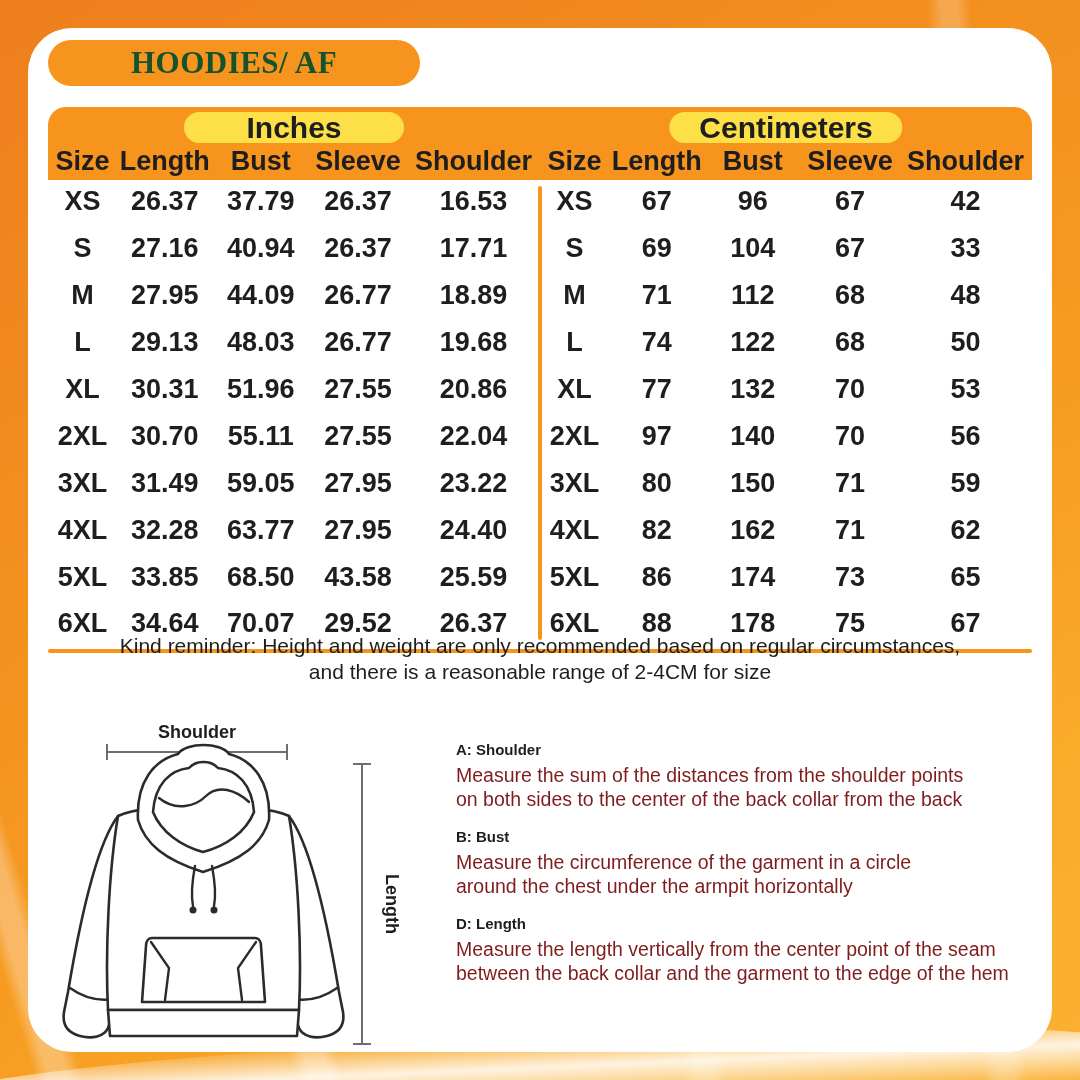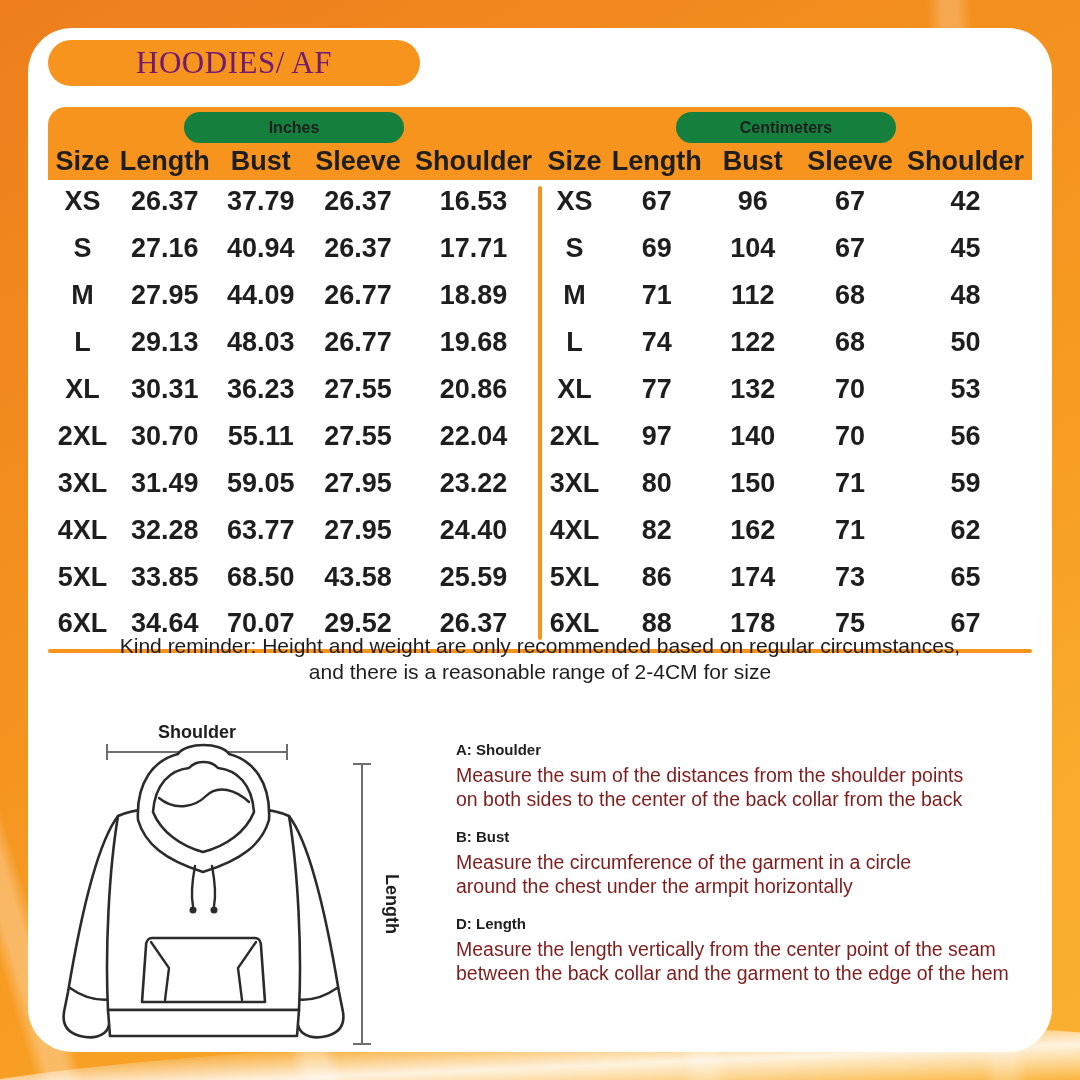--- a/index.html
+++ b/index.html
@@ -32,35 +32,35 @@
     position:absolute; inset:28px; background:#fff; border-radius:44px;
   }
 
   
   .badge {
     position:absolute; left:20px; top:12px; width:372px; height:46px;
     background:#f7941e; border-radius:23px;
     display:flex; align-items:center; justify-content:center;
   }
   .badge span {
-    font-family:"Liberation Serif", serif; font-weight:normal; font-size:31px;
-    color:#701a75; letter-spacing:.5px;text-align:center;
+    font-family:"Liberation Serif", serif; font-weight:bold; font-size:31px;
+    color:#14532d; letter-spacing:.5px;text-align:center;
   }
 
   
   .header-bar {
     position:absolute; left:20px; top:79px; width:984px; height:73px;
     background:#f7941e; border-radius:18px 18px 0 0; display:flex;
   }
   .header-half { width:50%; position:relative; }
   .unit-pill {
     position:absolute; top:5px; left:50%; transform:translateX(-50%);
-    min-width:220px; height:31px; padding:0 30px; background:#15803d; border-radius:16px;
+    min-width:220px; height:31px; padding:0 30px; background:#fde047; border-radius:16px;
     display:flex; align-items:center; justify-content:center;
-    font-size:16px; font-weight:bold;
+    font-size:30px; font-weight:bold;
   }
   .col-row {
     position:absolute; left:0; right:0; bottom:3px;
     display:grid; grid-template-columns:14% 19.5% 19.5% 20% 27%;
   }
   .hcell { text-align:center; font-size:27px; font-weight:bold; }
 
   
   .table-body {
     position:absolute; left:20px; top:152px; width:984px; height:466px;
@@ -164,21 +164,21 @@
         <div class="trow">
           <div class="tcell">L</div>
           <div class="tcell">29.13</div>
           <div class="tcell">48.03</div>
           <div class="tcell">26.77</div>
           <div class="tcell">19.68</div>
         </div>
         <div class="trow">
           <div class="tcell">XL</div>
           <div class="tcell">30.31</div>
-          <div class="tcell">36.23</div>
+          <div class="tcell">51.96</div>
           <div class="tcell">27.55</div>
           <div class="tcell">20.86</div>
         </div>
         <div class="trow">
           <div class="tcell">2XL</div>
           <div class="tcell">30.70</div>
           <div class="tcell">55.11</div>
           <div class="tcell">27.55</div>
           <div class="tcell">22.04</div>
         </div>
@@ -217,21 +217,21 @@
           <div class="tcell">67</div>
           <div class="tcell">96</div>
           <div class="tcell">67</div>
           <div class="tcell">42</div>
         </div>
         <div class="trow">
           <div class="tcell">S</div>
           <div class="tcell">69</div>
           <div class="tcell">104</div>
           <div class="tcell">67</div>
-          <div class="tcell">45</div>
+          <div class="tcell">33</div>
         </div>
         <div class="trow">
           <div class="tcell">M</div>
           <div class="tcell">71</div>
           <div class="tcell">112</div>
           <div class="tcell">68</div>
           <div class="tcell">48</div>
         </div>
         <div class="trow">
           <div class="tcell">L</div>

